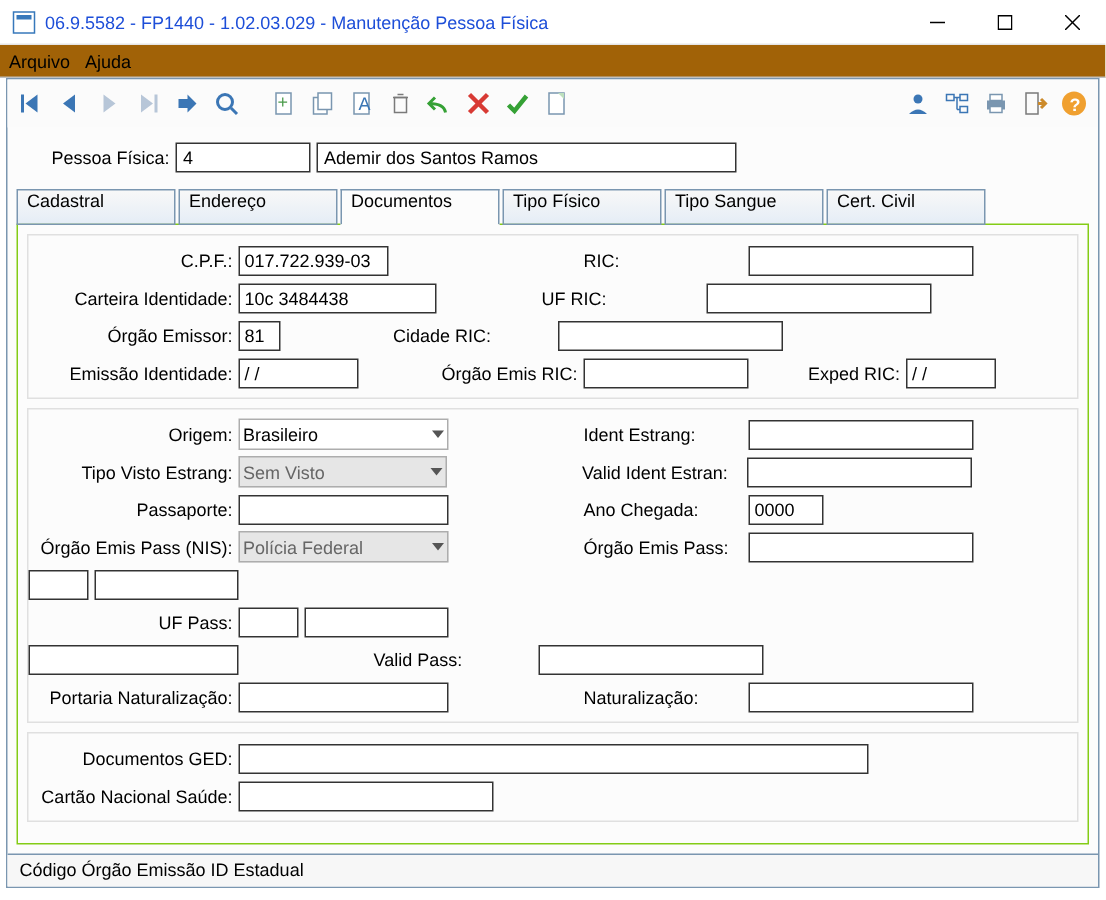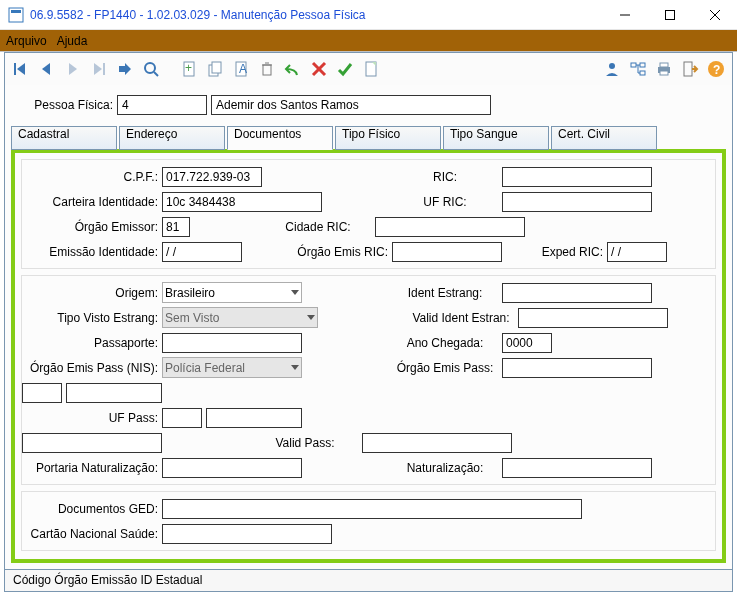--- a/index.html
+++ b/index.html
@@ -18,27 +18,27 @@
   .toolspacer { flex:1; }
   .tbbtn { width:24px; height:24px; display:flex; align-items:center; justify-content:center; border:1px solid transparent; background:transparent; }
 
   .headerrow { display:flex; align-items:center; padding:10px 12px 10px 12px; }
   .headerrow .lbl { width:100px; text-align:right; padding-right:4px; }
   .fieldbox { border:1px solid #333; padding:2px 4px; height:20px; display:flex; align-items:center; background:#fff; }
 
   .tabs { display:flex; padding:0 6px; }
   .tab { width:106px; height:24px; display:flex; padding-left:6px; border:1px solid #7a96b0; background:linear-gradient(#f8f8f8,#e5edf6); margin-right:2px; position:relative; top:1px; }
   .tab.active { background:#fcfcfc; border-bottom:1px solid #fcfcfc; z-index:2; }
-  .tabpanel { flex:1; border:4px solid #84cc16; margin:0 6px 6px 6px; background:#fcfcfc; }
+  .tabpanel { flex:1; border:1px solid #84cc16; margin:0 6px 6px 6px; background:#fcfcfc; }
 
   .groupbox { border:1px solid #e0e0e0; margin:6px; background:#fcfcfc; padding:4px 0; }
   .gridrow { display:flex; align-items:center; height:25px; }
   .lblcol { text-align:right; padding-right:4px; }
   .w130 { width:140px; }
-  .rlbl { width:110px; text-align:center; padding-right:4px; }
+  .rlbl { width:110px; text-align:left; padding-right:4px; }
   .r1lbl { width: 110px; text-align:right; padding-right:4px; }
   .inp { border:1px solid #333; height:20px; background:#fff; padding:0 3px; display:flex; align-items:center; }
   .inp.focus { border:1px solid #2773c7; box-shadow:0 0 0 1px #2773c7 inset; }
   .sel { border:1px solid #adadad; height:21px; background:#fff; padding:0 2px; display:flex; align-items:center; justify-content:space-between; }
   .sel.dis { background:#e6e6e6; color:#666; }
   .caret { width:0; height:0; border-left:4px solid transparent; border-right:4px solid transparent; border-top:5px solid #555; margin-left:4px; }
   .status { border-top:1px solid #7a96b0; padding:3px 8px; height:22px; background:#f7f7f7; }
   svg { display:block; }
 </style>
 </head>
@@ -241,21 +241,21 @@
             <span>017.722.939-03</span>
           </div>
         <div style="width:130px"></div>
         <span class="rlbl">RIC:</span>
         <div class="inp" style="width:150px">
             <span></span>
           </div>
       </div>
       <div class="gridrow">
         <span class="lblcol w130">Carteira Identidade:</span>
-        <div class="inp" style="width:160px">
+        <div class="inp" style="width:132px">
             <span>10c 3484438</span>
           </div>
         <div style="width:70px"></div>
         <span class="rlbl">UF RIC:</span>
         <div class="inp" style="width:150px">
             <span></span>
           </div>
       </div>
       <div class="gridrow">
         <span class="lblcol w130">Órgão Emissor:</span>
@@ -295,21 +295,21 @@
             <span class="caret"></span>
           </div>
         <div style="width:90px"></div>
         <span class="rlbl">Ident Estrang:</span>
         <div class="inp" style="width:150px">
             <span></span>
           </div>
       </div>
       <div class="gridrow">
         <span class="lblcol w130">Tipo Visto Estrang:</span>
-        <div class="sel dis" style="width:156px">
+        <div class="sel dis" style="width:139px">
             <span>Sem Visto</span>
             <span class="caret"></span>
           </div>
         <div style="width:90px"></div>
         <span class="rlbl">Valid Ident Estran:</span>
         <div class="inp" style="width:150px">
             <span></span>
           </div>
       </div>
       <div class="gridrow">

